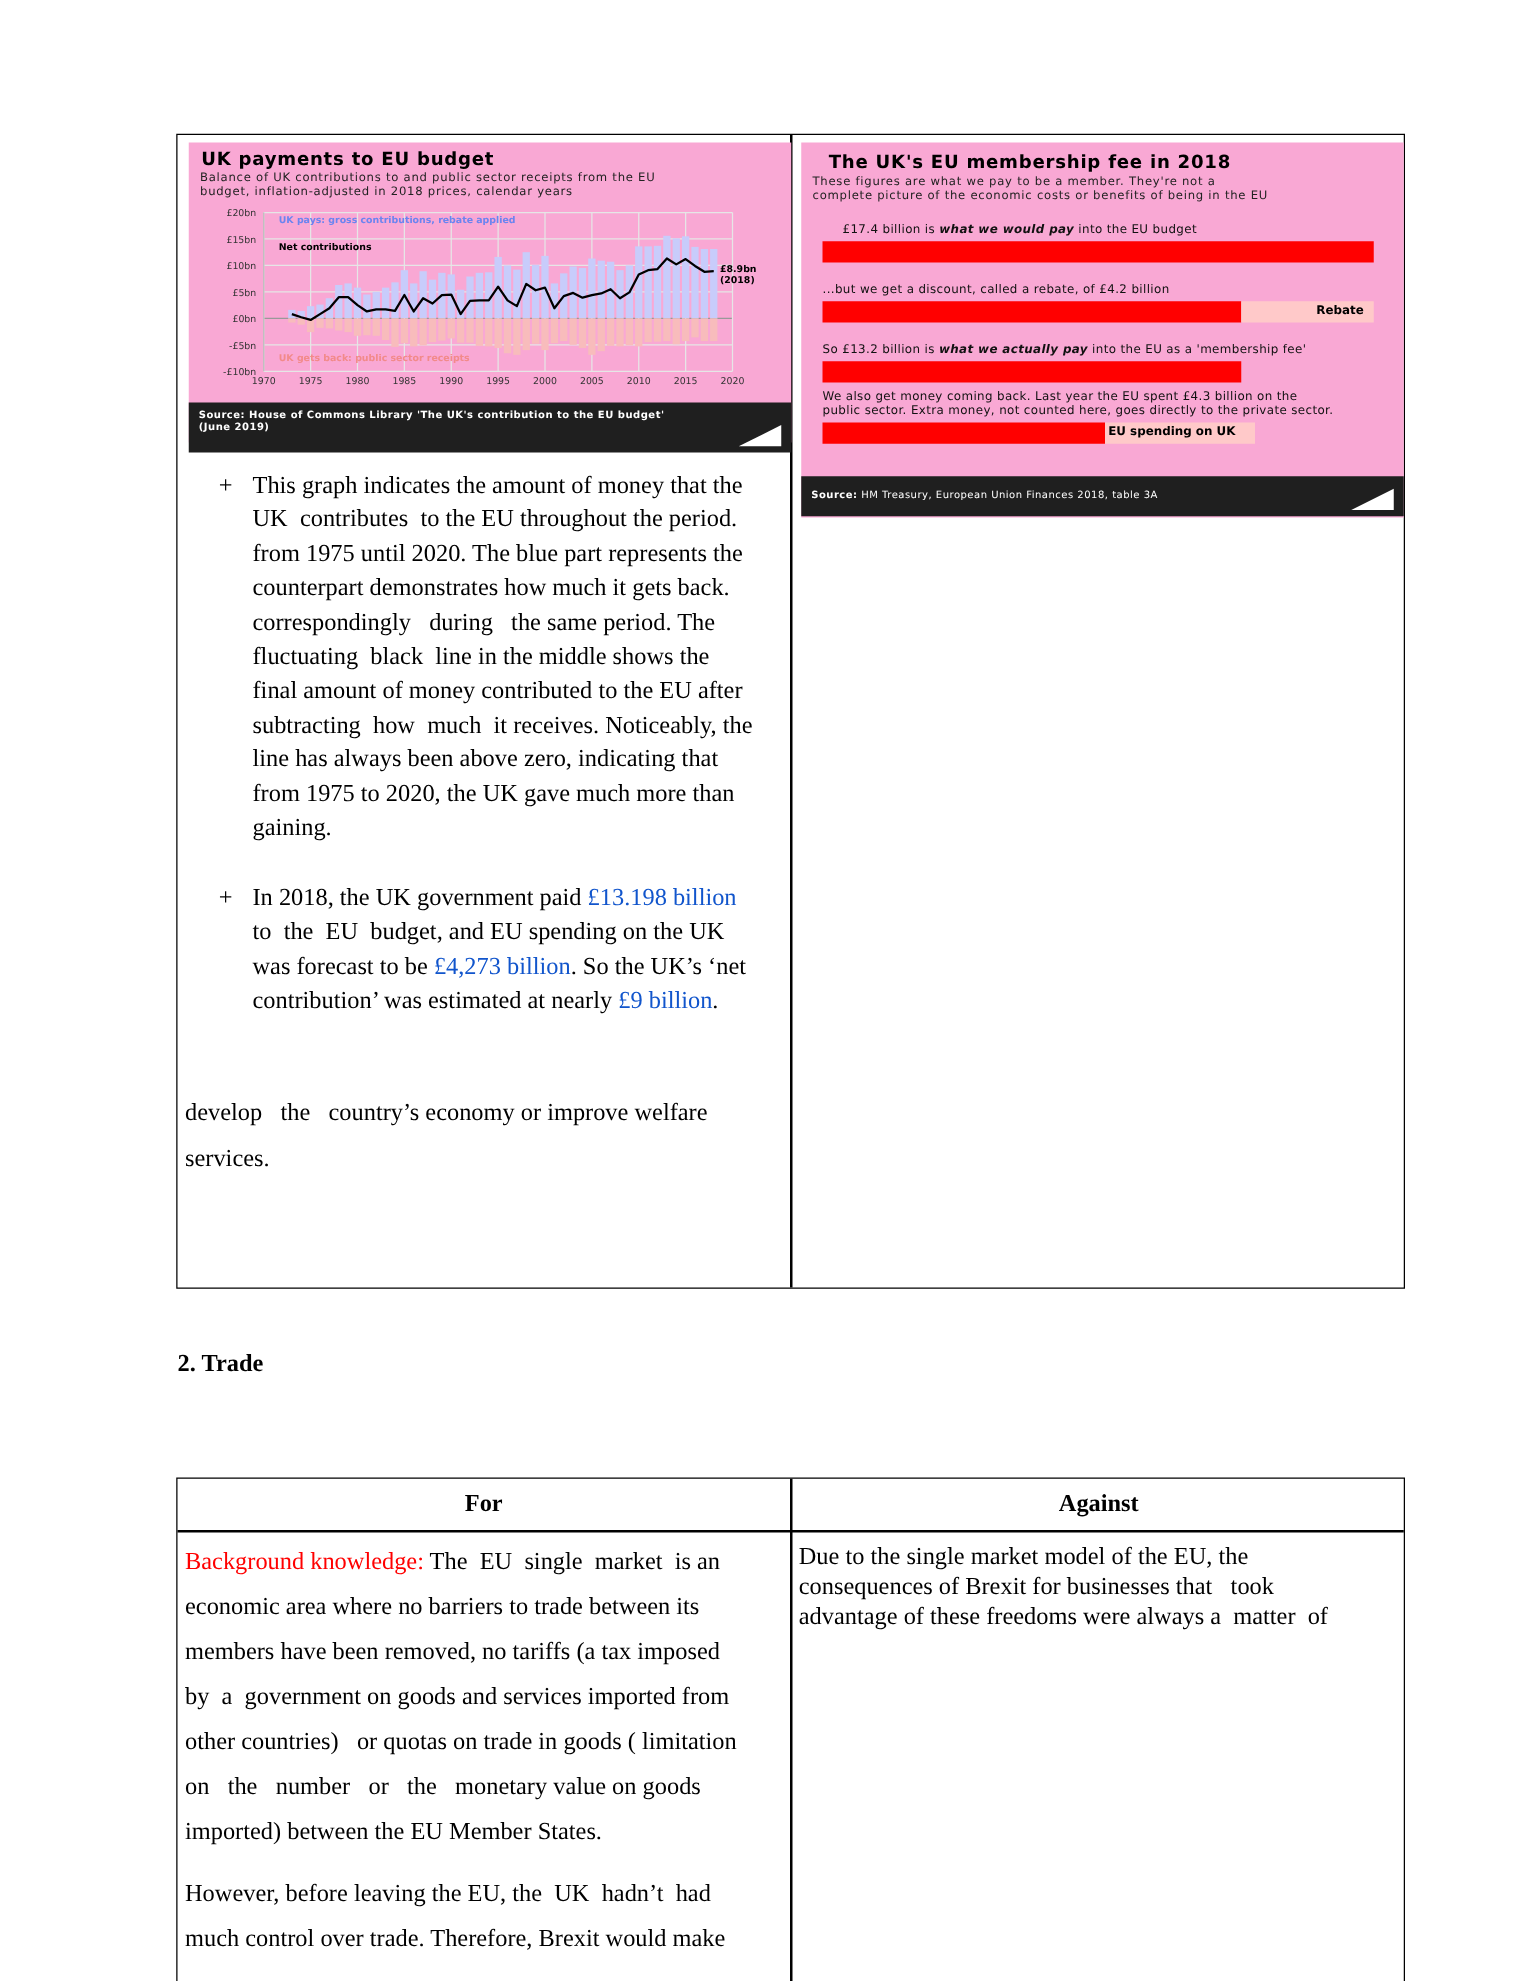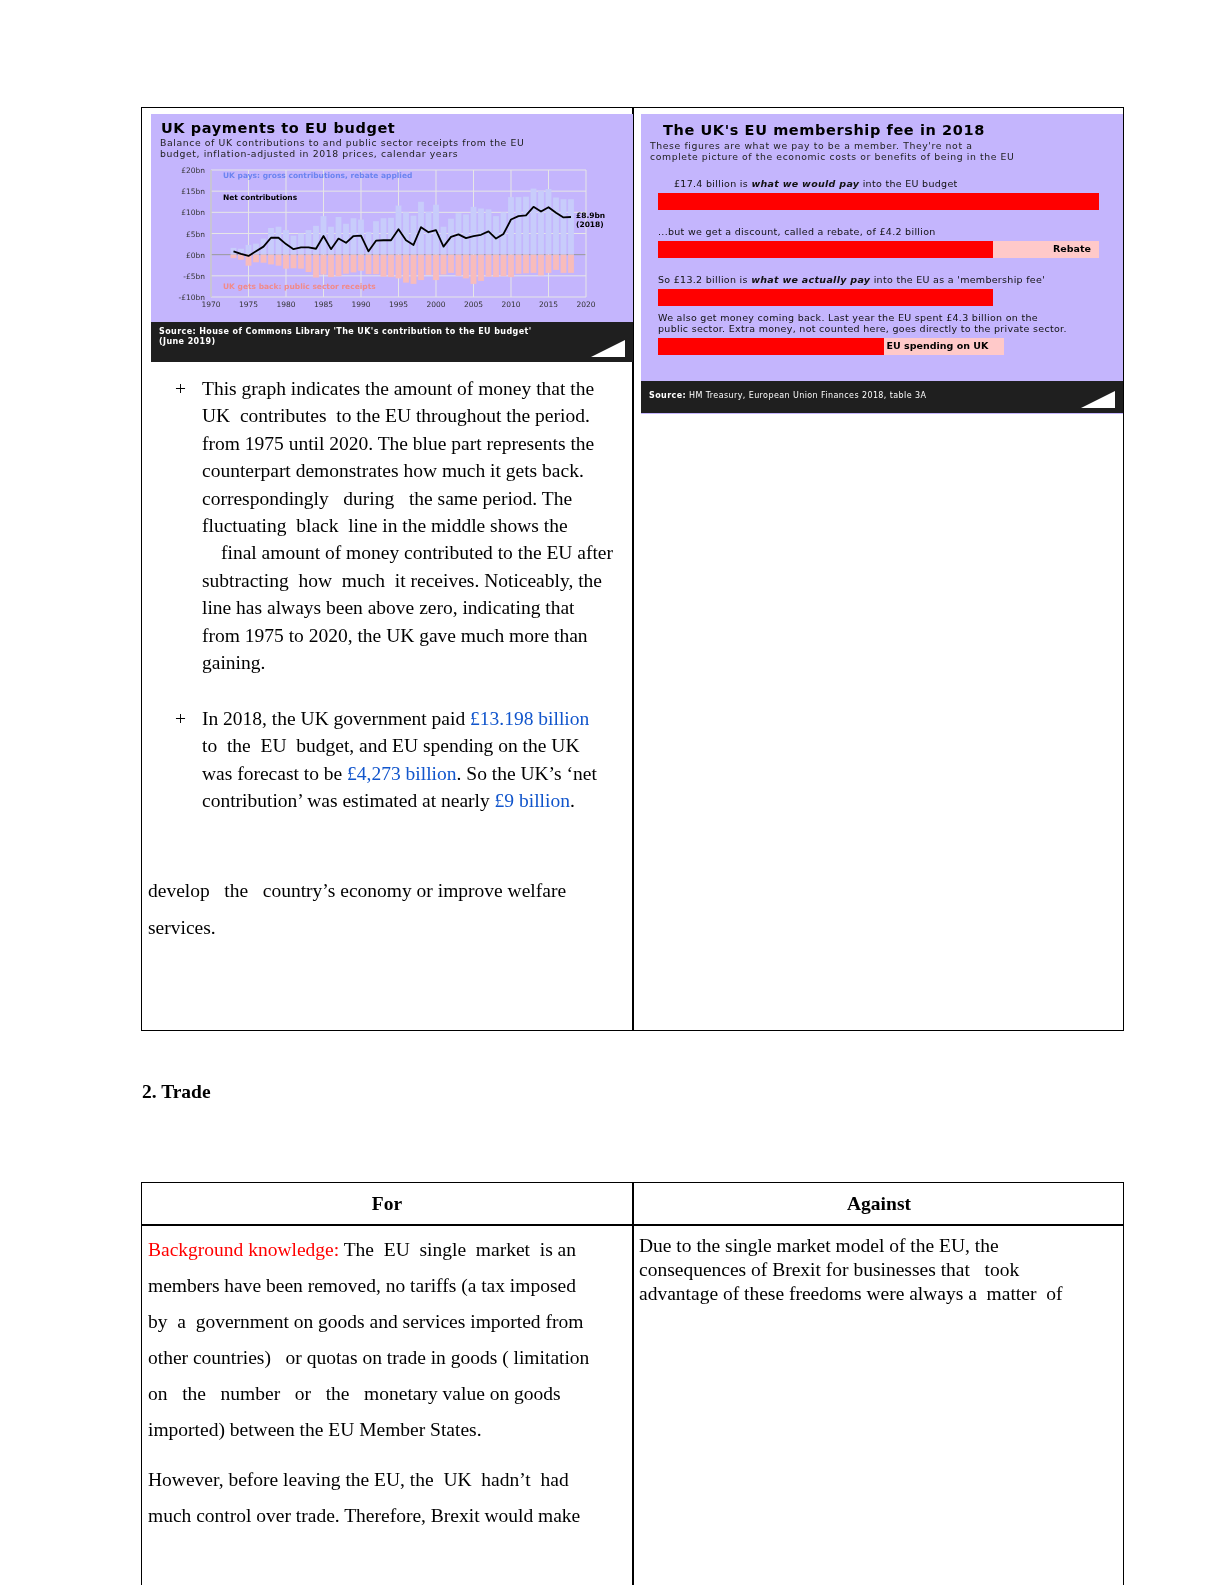--- a/index.html
+++ b/index.html
@@ -1,20 +1,20 @@
 <!DOCTYPE html>
 <html><head>
 <meta charset="utf-8">
 <style>
   html,body{margin:0;padding:0;background:#fff;}
   body{width:1225px;height:1585px;position:relative;overflow:hidden;font-family:"Liberation Serif","DejaVu Serif",serif;color:#000;}
   .tbl{position:absolute;border:1.5px solid #000;box-sizing:border-box;}
   .vline{position:absolute;top:0;bottom:0;width:1.5px;background:#000;}
   .hline{position:absolute;left:0;right:0;height:1.5px;background:#000;}
-  .infog{position:absolute;background:#c4b5fd;font-family:"DejaVu Sans","Liberation Sans",sans-serif;text-decoration:underline;}
+  .infog{position:absolute;background:#f9a8d4;font-family:"DejaVu Sans","Liberation Sans",sans-serif;text-decoration:underline;}
   .ig-title{font-weight:bold;font-size:14.5px;letter-spacing:0.6px;}
   .ig-sub{font-size:9.3px;line-height:10.5px;color:#222;letter-spacing:0.6px;}
   .srcbar{position:absolute;background:#1f1f1f;color:#fff;font-size:8px;line-height:10px;padding:5px 8px;box-sizing:border-box;letter-spacing:0.4px;}
   .srcbar b{font-weight:bold;}
   .logo{position:absolute;right:6px;bottom:4px;width:38px;height:20px;}
   .bul{position:absolute;font-size:19.5px;line-height:27.4px;}
   .bul .mark{position:absolute;left:-27px;top:0;}
   .blue{color:#1155cc;}
   .red{color:#ff0000;}
   .para{position:absolute;font-size:19.5px;}
@@ -182,21 +182,21 @@
 
 <div class="bul" style="left:202px;top:375px;width:430px;">
   <span class="mark">+</span>
   <div id="b1lines">
       <div style="white-space: pre;">This graph indicates the amount of money that the</div>
       <div style="white-space: pre;">UK  contributes  to the EU throughout the period.</div>
       <div style="white-space: pre;">from 1975 until 2020. The blue part represents the</div>
       <div style="white-space: pre;">counterpart demonstrates how much it gets back.</div>
       <div style="white-space: pre;">correspondingly   during   the same period. The</div>
       <div style="white-space: pre;">fluctuating  black  line in the middle shows the</div>
-      <div style="white-space: pre; text-align: center;">final amount of money contributed to the EU after</div>
+      <div style="white-space: pre;">final amount of money contributed to the EU after</div>
       <div style="white-space: pre;">subtracting  how  much  it receives. Noticeably, the</div>
       <div style="white-space: pre;">line has always been above zero, indicating that</div>
       <div style="white-space: pre;">from 1975 to 2020, the UK gave much more than</div>
       <div style="white-space: pre;">gaining.</div>
     </div>
 </div>
 <div class="bul" style="left:202px;top:705px;width:430px;">
   <span class="mark">+</span>
   <div><span>In 2018, the UK government paid </span><span class="blue">£13.198 billion</span></div>
   <div style="white-space:pre;">to  the  EU  budget, and EU spending on the UK</div>
@@ -249,20 +249,21 @@
 
 <div class="tbl" style="left:141px;top:1182px;width:983px;height:420px;">
   <div class="vline" style="left:490px;"></div>
   <div class="hline" style="top:41px;"></div>
   <div style="position:absolute;left:0;width:490px;top:10px;text-align:center;font-weight:bold;font-size:19.5px;">For</div>
   <div style="position:absolute;left:492px;width:490px;top:10px;text-align:center;font-weight:bold;font-size:19.5px;">Against</div>
 </div>
 
 <div class="para" style="left:148px;top:1232px;width:475px;line-height:36px;">
   <div style="white-space:pre;"><span class="red">Background knowledge:</span><span> The  EU  single  market  is an</span></div>
+  <div style="white-space:pre;">economic area where no barriers to trade between its</div>
   <div style="white-space:pre;">members have been removed, no tariffs (a tax imposed</div>
   <div style="white-space:pre;">by  a  government on goods and services imported from</div>
   <div style="white-space:pre;">other countries)   or quotas on trade in goods ( limitation</div>
   <div style="white-space:pre;">on   the   number   or   the   monetary value on goods</div>
   <div style="white-space:pre;">imported) between the EU Member States.</div>
   <div style="height:14px;"></div>
   <div style="white-space:pre;">However, before leaving the EU, the  UK  hadn’t  had</div>
   <div style="white-space:pre;">much control over trade. Therefore, Brexit would make</div>
 </div>
 

